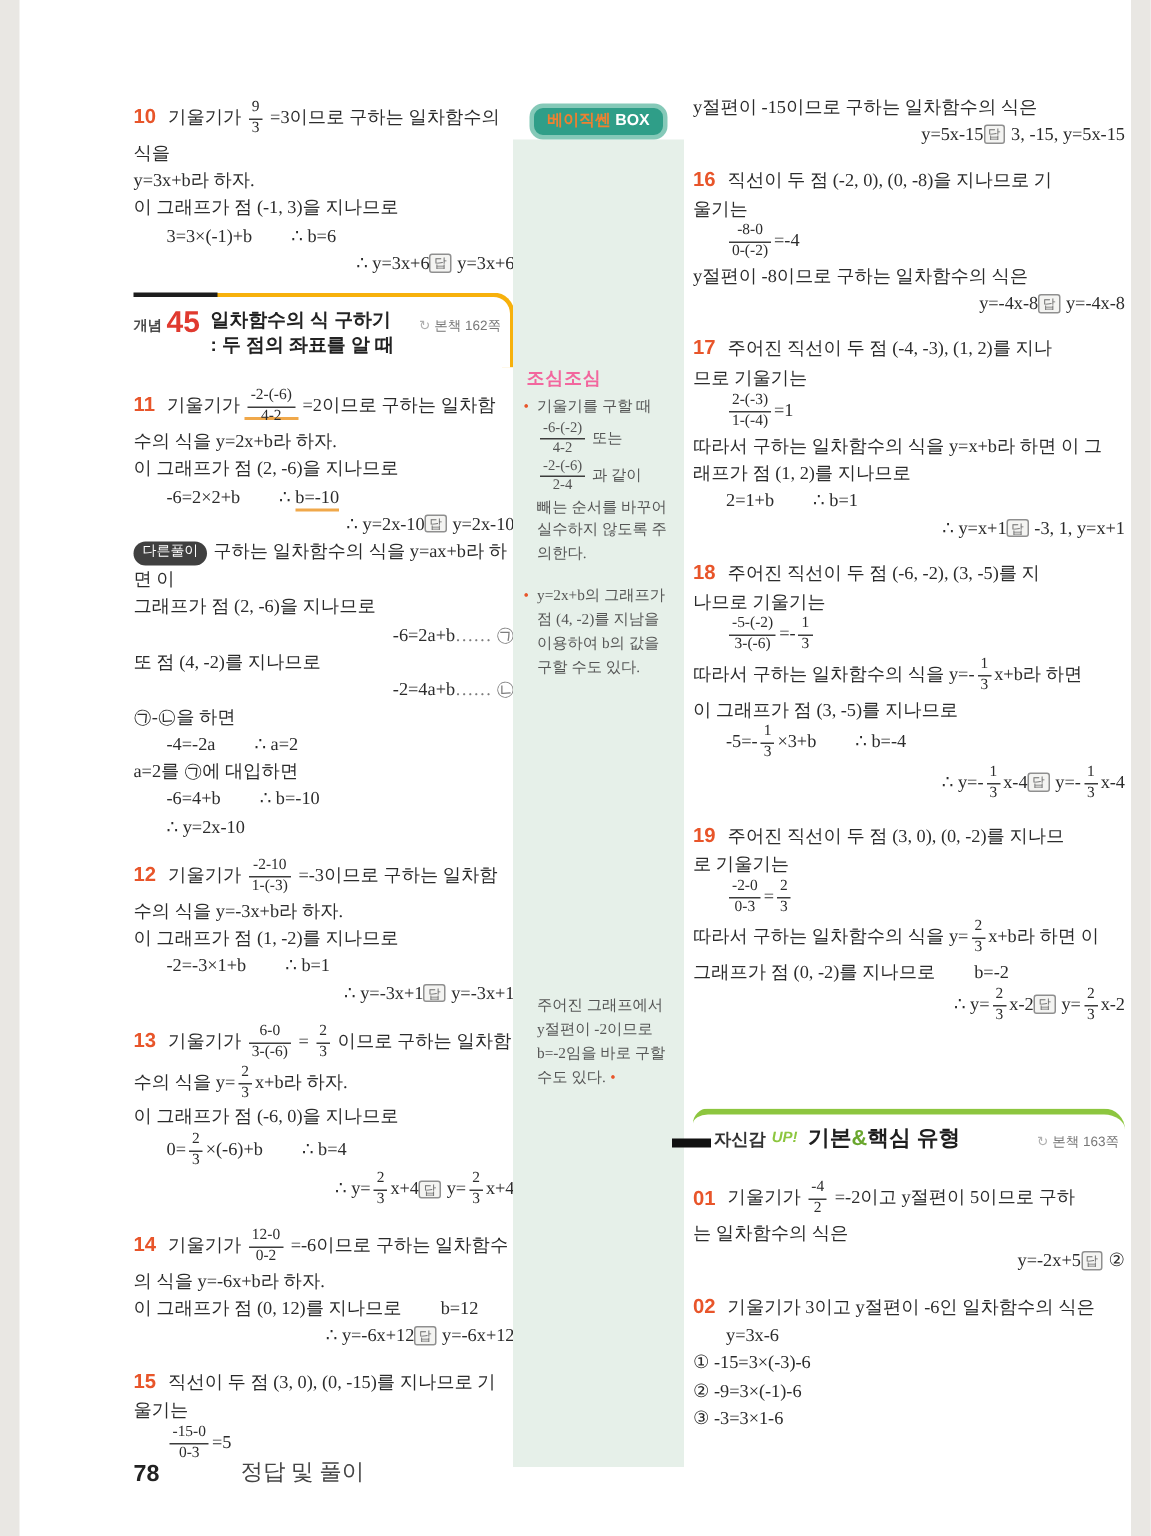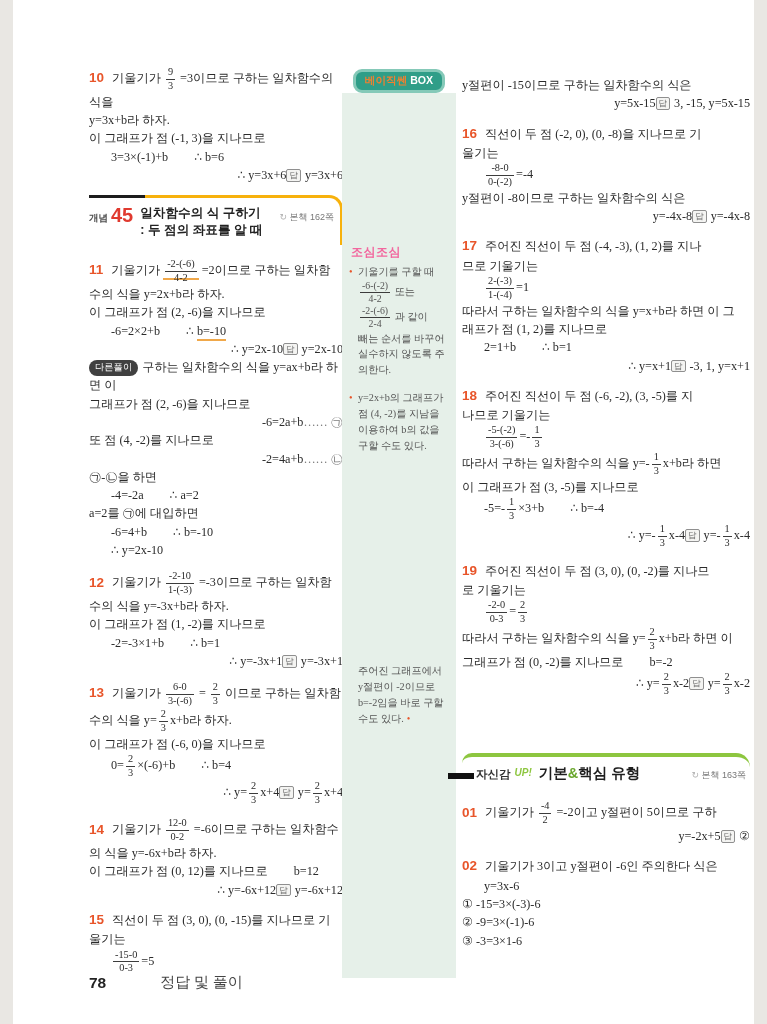--- a/index.html
+++ b/index.html
@@ -5,21 +5,21 @@
   html,body { margin:0; padding:0; background:#e9e7e3; }
   .page {
     position:relative; width:701px; height:1024px; background:#ffffff;
     font-family:"Liberation Serif","DejaVu Serif",serif;
     font-size:12.2px; color:#2b2b2b; line-height:1.5; overflow:hidden;
     margin:0 auto;
     padding-left:40px;
   }
   .col-left  { position:absolute; left:76px;  top:66px; width:254px; }
   .col-mid   { position:absolute; left:329px; top:57px; width:114px; }
-  .col-right { position:absolute; left:449px; top:76px; width:288px; }
+  .col-right { position:absolute; left:449px; top:62px; width:288px; }
 
   .prob { margin-bottom:11px; }
   .ln { min-height:18px; }
   .ind { padding-left:22px; }
   .row { display:flex; justify-content:flex-end; align-items:flex-end; }
   .gap { display:inline-block; width:26px; }
   .pnum { font-family:"Liberation Sans","DejaVu Sans",sans-serif; font-weight:700;
           color:#e8552a; font-size:13.5px; margin-right:5px; }
   .frac { display:inline-flex; flex-direction:column; text-align:center;
           vertical-align:middle; font-size:10.3px; line-height:1.25; margin:0 2px; }
@@ -439,30 +439,31 @@
     <div class="prob">
       <div class="ln">
         <span class="pnum">01</span>
         <span>기울기가</span>
         <span class="frac">
             <span class="num">-4</span>
             <span class="den">2</span>
           </span>
         <span>=-2이고 y절편이 5이므로 구하</span>
       </div>
+      <div class="ln">는 일차함수의 식은</div>
       <div class="ln ind row">
         <span>y=-2x+5</span>
         <span class="ansgroup"><span class="ansbox">답</span><span>②</span></span>
       </div>
     </div>
 
     <div class="prob">
       <div class="ln">
         <span class="pnum">02</span>
-        <span>기울기가 3이고 y절편이 -6인 주의한다 식은</span>
+        <span>기울기가 3이고 y절편이 -6인 일차함수의 식은</span>
       </div>
       <div class="ln ind">y=3x-6</div>
       <div class="ln">① -15=3×(-3)-6</div>
       <div class="ln">② -9=3×(-1)-6</div>
       <div class="ln">③ -3=3×1-6</div>
     </div>
   </div>
 
   <div class="footer">
     <span class="pg-num">78</span>

